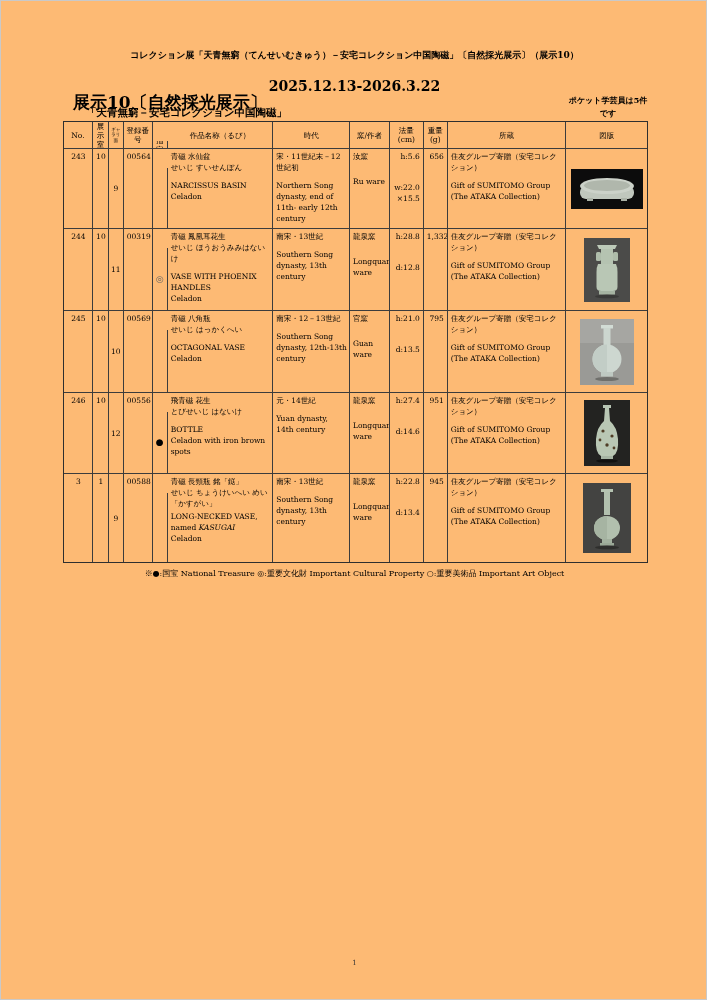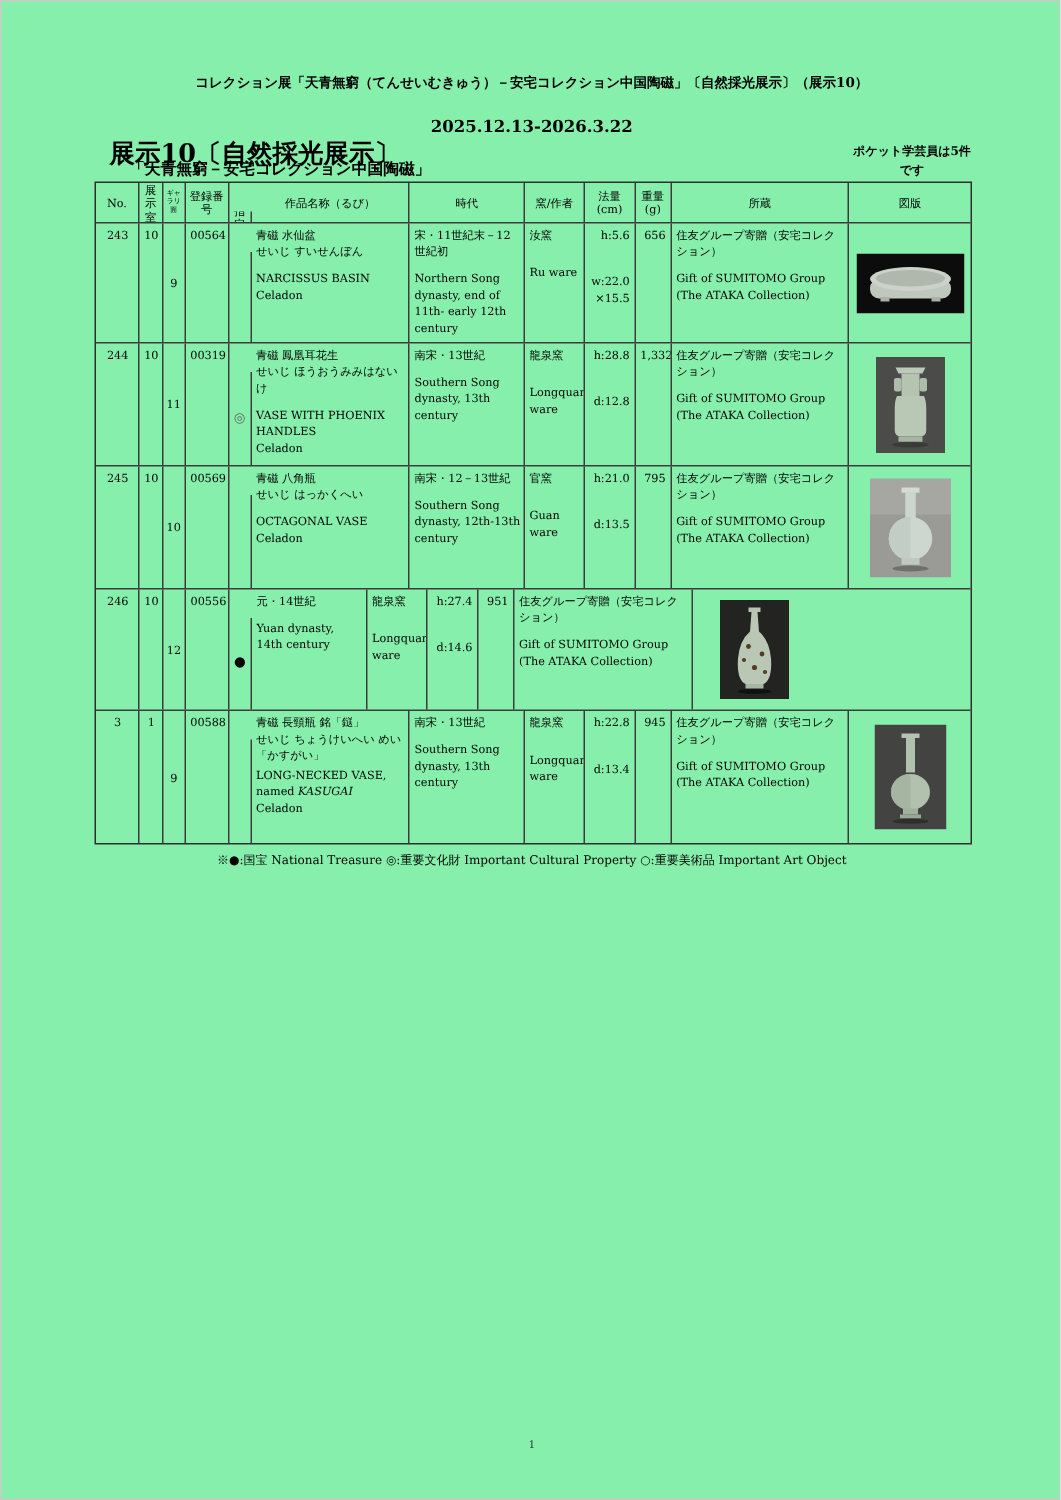--- a/index.html
+++ b/index.html
@@ -1,21 +1,21 @@
 <!DOCTYPE html>
 <html><head>
 <meta charset="utf-8">
 <style>
   html,body{margin:0;padding:0;background:#fff;}
-  .page{position:relative;width:707px;height:1000px;background:#86efac;border:1px solid #c9c9c9;
+  .page{position:relative;width:707px;height:1000px;background:#fdba74;border:1px solid #c9c9c9;
         box-sizing:border-box;font-family:"DejaVu Serif","Liberation Serif",serif;color:#000;}
   .abs{position:absolute;}
   .t1{top:48px;left:0;width:707px;text-align:center;font-size:9px;font-weight:bold;}
   .t2{top:62px;left:0;width:707px;text-align:center;font-size:9px;font-weight:bold;}
-  .t3{top:77px;left:0;width:707px;text-align:center;font-size:11px;font-weight:bold;}
+  .t3{top:77px;left:0;width:707px;text-align:center;font-size:14px;font-weight:bold;}
   .g1{top:90px;left:72px;font-size:17px;font-weight:bold;}
   .g2{top:105px;left:85px;font-size:10.5px;font-weight:bold;}
   .pocket{top:93px;left:552px;width:110px;text-align:center;font-size:8px;font-weight:bold;line-height:13px;}
   .tbl{top:120px;left:62px;width:585px;border:1.5px solid #2f2f2f;box-sizing:border-box;}
   .trow{display:flex;border-bottom:1px solid #3c3c3c;box-sizing:border-box;}
   .trow:last-child{border-bottom:none;}
   .cell{border-right:1px solid #3c3c3c;box-sizing:border-box;overflow:hidden;
         font-size:7.5px;line-height:11px;padding:2px 2px 0 3px;}
   .cell:last-child{border-right:none;}
   .thead{height:27px;}
@@ -212,20 +212,28 @@
         </svg>
       </div>
     </div>
 
     <div class="trow r4">
       <div class="cell c-no">246</div>
       <div class="cell c-room">10</div>
       <div class="cell c-face vmid">12</div>
       <div class="cell c-reg">00556</div>
       <div class="cell c-mark vmid mark">●</div>
+      <div class="cell c-title">
+        <div>飛青磁 花生</div>
+        <div>とびせいじ はないけ</div>
+        <div class="en-block">
+          <div><span>BOTTLE</span> <span class="it"></span></div>
+          <div>Celadon with iron brown spots</div>
+        </div>
+      </div>
       <div class="cell c-era">
         <div>元・14世紀</div>
         <div class="en-block">Yuan dynasty, 14th century</div>
       </div>
       <div class="cell c-kiln">
         <div>龍泉窯</div>
         <div class="kiln-en">Longquan ware</div>
       </div>
       <div class="cell c-size">
         <div>h:27.4</div>

